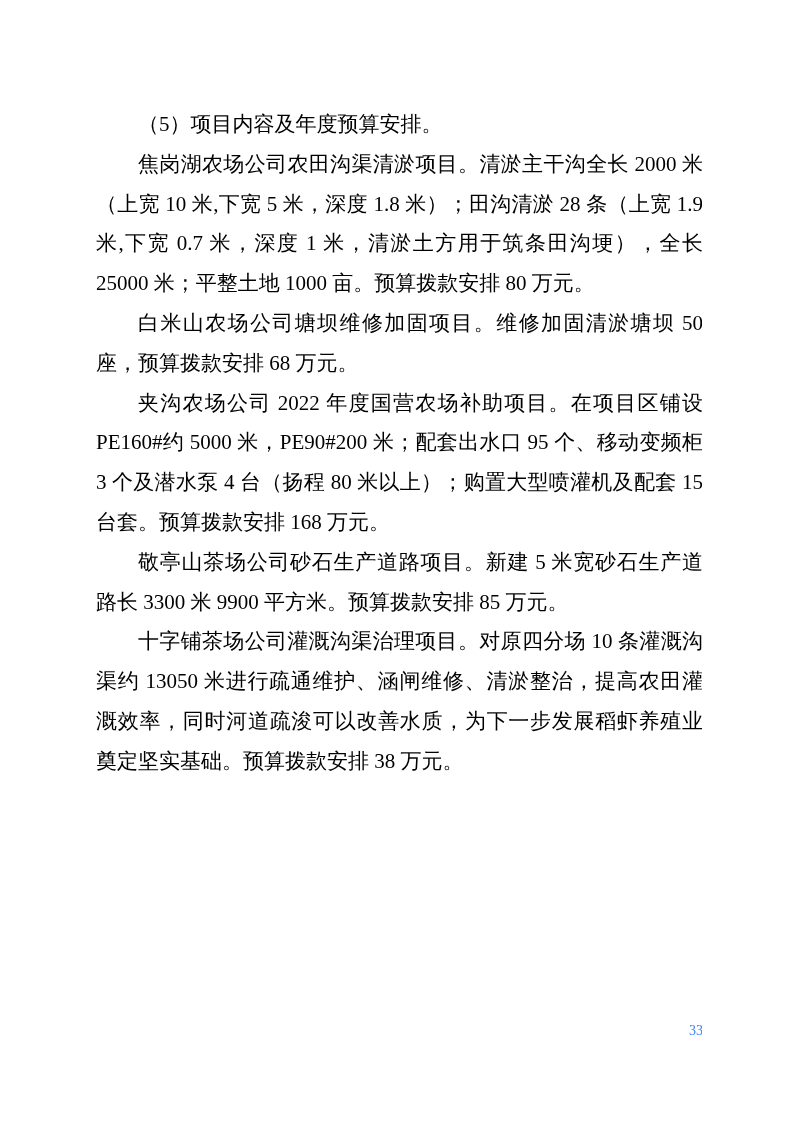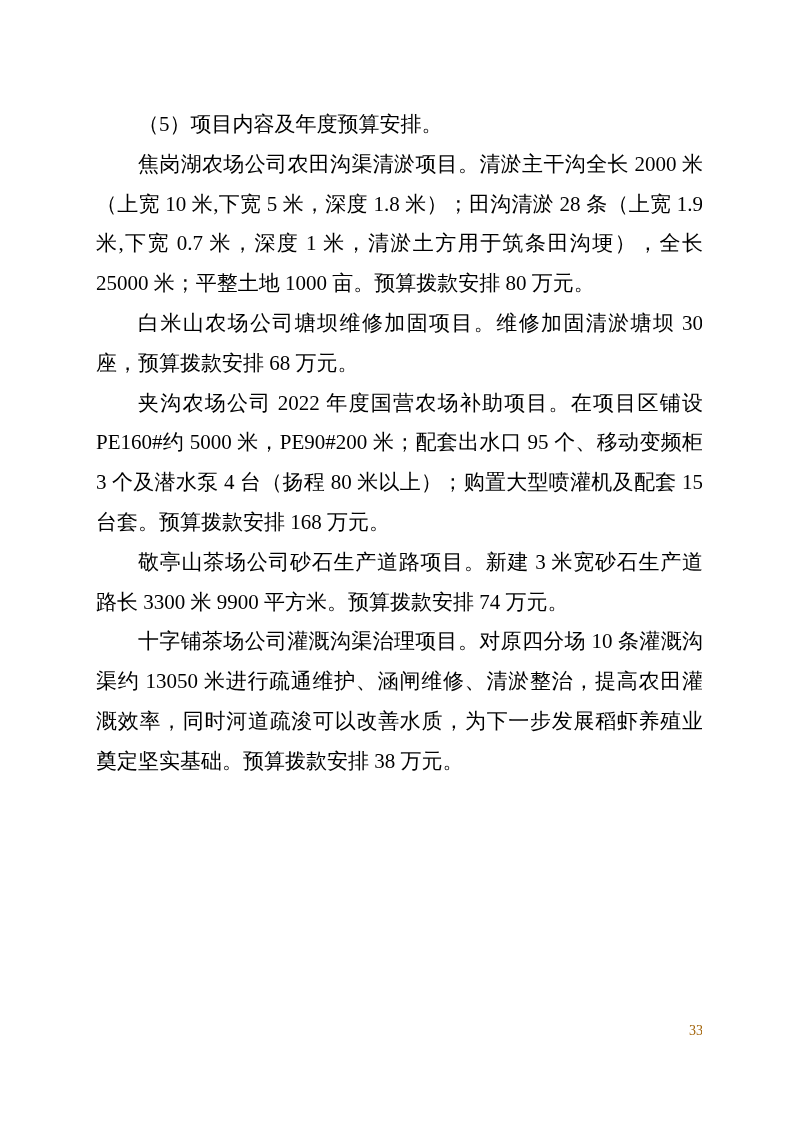--- a/index.html
+++ b/index.html
@@ -35,29 +35,29 @@
   }
   .page-number {
     position: absolute;
     left: 96px;
     top: 1022px;
     width: 607px;
     text-align: right;
     font-size: 14px;
     line-height: 18px;
     font-family: "Liberation Serif", serif;
-    color: #a16207;
+    color: #3b82f6;
   }
 </style>
 </head>
 <body>
 
 <div class="page">
   <div class="body-text">
     <p class="para">（5）项目内容及年度预算安排。</p>
     <p class="para">焦岗湖农场公司农田沟渠清淤项目。清淤主干沟全长 2000 米（上宽 10 米,下宽 5 米，深度 1.8 米）；田沟清淤 28 条（上宽 1.9 米,下宽 0.7 米，深度 1 米，清淤土方用于筑条田沟埂），全长 25000 米；平整土地 1000 亩。预算拨款安排 80 万元。</p>
-    <p class="para">白米山农场公司塘坝维修加固项目。维修加固清淤塘坝 30 座，预算拨款安排 68 万元。</p>
+    <p class="para">白米山农场公司塘坝维修加固项目。维修加固清淤塘坝 50 座，预算拨款安排 68 万元。</p>
     <p class="para">夹沟农场公司 2022 年度国营农场补助项目。在项目区铺设 PE160#约 5000 米，PE90#200 米；配套出水口 95 个、移动变频柜 3 个及潜水泵 4 台（扬程 80 米以上）；购置大型喷灌机及配套 15 台套。预算拨款安排 168 万元。</p>
-    <p class="para">敬亭山茶场公司砂石生产道路项目。新建 3 米宽砂石生产道路长 3300 米 9900 平方米。预算拨款安排 74 万元。</p>
+    <p class="para">敬亭山茶场公司砂石生产道路项目。新建 5 米宽砂石生产道路长 3300 米 9900 平方米。预算拨款安排 85 万元。</p>
     <p class="para">十字铺茶场公司灌溉沟渠治理项目。对原四分场 10 条灌溉沟渠约 13050 米进行疏通维护、涵闸维修、清淤整治，提高农田灌溉效率，同时河道疏浚可以改善水质，为下一步发展稻虾养殖业奠定坚实基础。预算拨款安排 38 万元。</p>
   </div>
   <div class="page-number">33</div>
 </div>
 
 </body></html>

